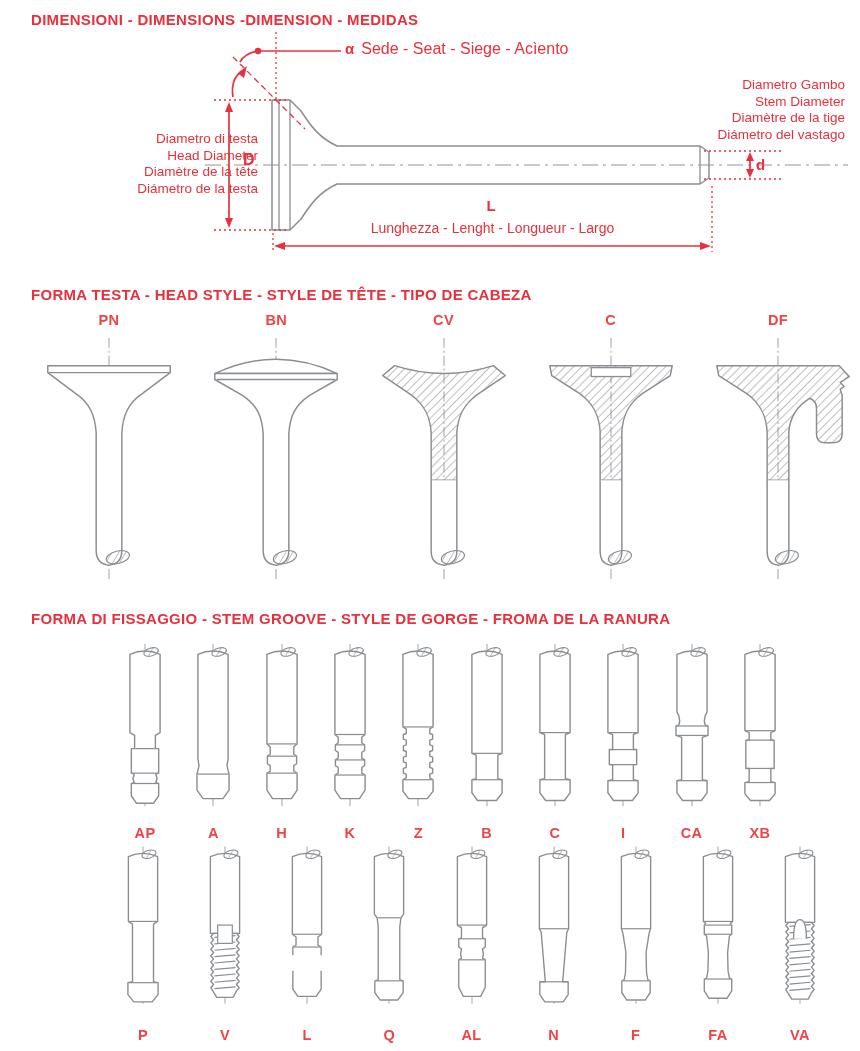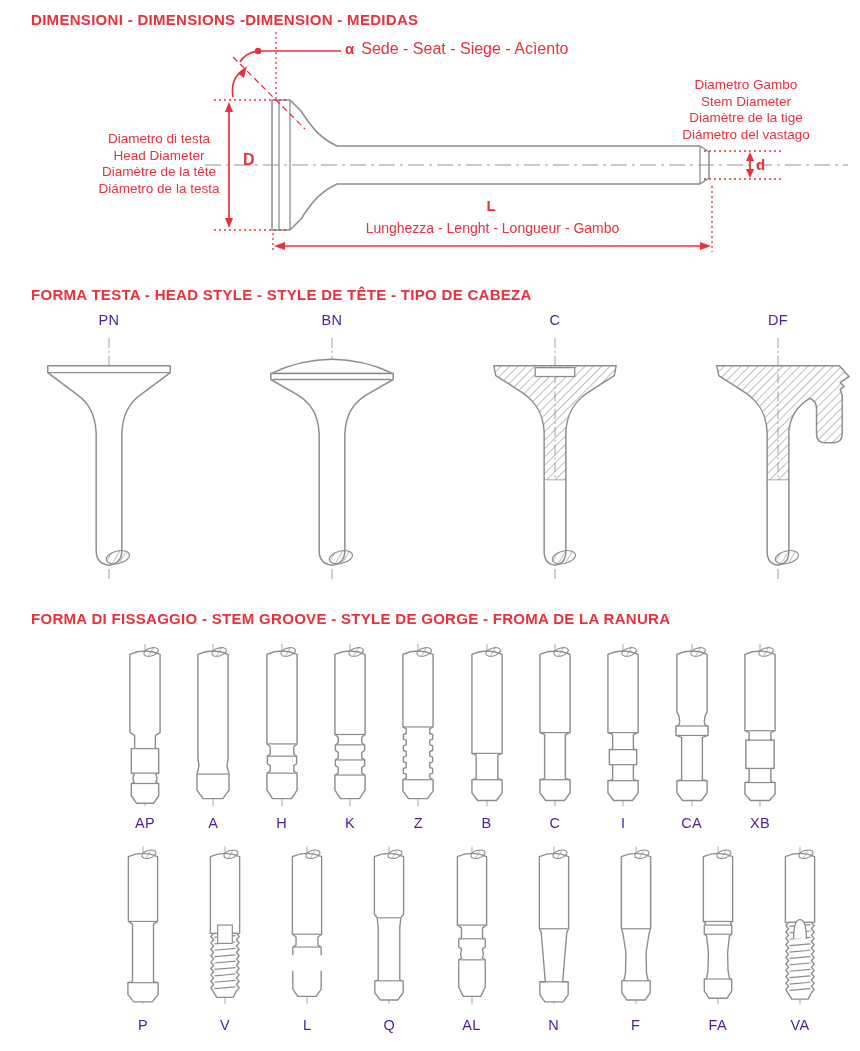--- a/index.html
+++ b/index.html
@@ -2,31 +2,31 @@
 <html><head>
 <meta charset="utf-8">
 <style>
   html,body{margin:0;padding:0;background:#fff;}
   .page{position:relative;width:860px;height:1051px;background:#fff;overflow:hidden;
         font-family:"Liberation Sans",sans-serif;}
   .sec-title{position:absolute;left:31px;color:#e8313c;font-size:15px;font-weight:bold;
              letter-spacing:.3px;white-space:nowrap;}
   .abs{position:absolute;}
   .rtext{color:#e8313c;font-size:13.5px;line-height:16.5px;}
-  .right{text-align:center;}
+  .right{text-align:right;}
   .center{text-align:center;}
   .sym{color:#e8313c;font-weight:bold;}
   .alpha-row{display:flex;align-items:baseline;gap:7px;white-space:nowrap;}
   .alpha-row .sym{font-size:15px;}
   .alpha-row .lbl{color:#e8313c;font-size:16px;}
   .fig-row{position:absolute;display:flex;justify-content:space-between;}
   .fig-cell{display:flex;flex-direction:column;align-items:center;}
-  .fig-label{color:#4c1d95;font-size:14.5px;font-weight:normal;letter-spacing:.4px;}
+  .fig-label{color:#ef4444;font-size:14.5px;font-weight:bold;letter-spacing:.4px;}
   .head-cell .fig-label{margin-bottom:2px;}
-  .groove-cell .fig-label{margin-top:3px;}
+  .groove-cell .fig-label{margin-top:13px;}
   
   .body{fill:#fff;stroke:#8a8e92;stroke-width:1.5;stroke-linejoin:round;}
   .hatchfill{fill:url(#hatch);stroke:#8a8e92;stroke-width:1.5;stroke-linejoin:round;}
   .ln{stroke:#8a8e92;stroke-width:1.3;}
   .cline{stroke:#9aa0a3;stroke-width:1;stroke-dasharray:10 3 2 3;fill:none;}
   .cdash{stroke:#909497;stroke-width:1.2;stroke-dasharray:16 5 3 5;}
   .hatchel{fill:url(#hatch);stroke:#8a8e92;stroke-width:1.1;}
   .keyrect{fill:#fff;stroke:#8a8e92;stroke-width:1.3;}
   .rdot{stroke:#e8313c;stroke-width:1.3;stroke-dasharray:2 3;fill:none;}
   .rdash{stroke:#e8313c;stroke-width:1.3;stroke-dasharray:6 4;fill:none;}
@@ -99,40 +99,49 @@
 
   <div class="abs rtext right" style="left:647px;top:77px;width:198px">
     <div>Diametro Gambo</div>
     <div>Stem Diameter</div>
     <div>Diamètre de la tige</div>
     <div>Diámetro del vastago</div>
   </div>
   <div class="abs sym" style="left:756px;top:156px;font-size:15px">d</div>
 
   <div class="abs sym center" style="left:482px;top:197px;width:18px;font-size:15px">L</div>
-  <div class="abs rtext center" style="left:290px;top:220px;width:405px;font-size:14px">Lunghezza - Lenght - Longueur - Gambo</div>
+  <div class="abs rtext center" style="left:290px;top:220px;width:405px;font-size:14px">Lunghezza - Lenght - Longueur - Largo</div>
 
   <div class="sec-title abs" style="top:286px">FORMA TESTA - HEAD STYLE - STYLE DE TÊTE - TIPO DE CABEZA</div>
   <div id="headRow" class="fig-row" style="left:30px;top:312px;width:827px">
       <div class="fig-cell head-cell">
         <div class="fig-label">PN</div>
         <svg viewBox="0 0 160 255" width="158" height="256">
           <line class="cline" x1="80" y1="6" x2="80" y2="250"></line>
           <path class="body" d="M18,34 L142,34 L142,41 L114,62 C99,72 94,85 93,102 L93,221 Q93,235 80,236 Q67,235 67,221 L67,102 C66,85 61,72 46,62 L18,41 Z"></path>
           <line class="ln" x1="19" y1="41" x2="141" y2="41"></line>
           <ellipse class="hatchel" cx="89" cy="228" rx="12" ry="6.3" transform="rotate(-14 89 228)"></ellipse>
         </svg>
       </div>
       <div class="fig-cell head-cell">
         <div class="fig-label">BN</div>
         <svg viewBox="0 0 160 255" width="158" height="256">
           <line class="cline" x1="80" y1="6" x2="80" y2="250"></line>
           <path class="body" d="M18,42 Q80,13 142,42 Z"></path>
           <path class="body" d="M18,42 L142,42 L142,48 L114,64 C99,74 94,86 93,103 L93,221 Q93,235 80,236 Q67,235 67,221 L67,103 C66,86 61,74 46,64 L18,48 Z"></path>
           <line class="ln" x1="20" y1="48" x2="140" y2="48"></line>
+          <ellipse class="hatchel" cx="89" cy="228" rx="12" ry="6.3" transform="rotate(-14 89 228)"></ellipse>
+        </svg>
+      </div>
+      <div class="fig-cell head-cell">
+        <div class="fig-label">CV</div>
+        <svg viewBox="0 0 160 255" width="158" height="256">
+          <line class="cline" x1="80" y1="6" x2="80" y2="250"></line>
+          <path class="hatchfill" d="M30,34 Q80,50 130,34 L142,44 L114,63 C100,73 94,85 93,102 L93,150 L67,150 L67,102 C66,85 60,73 46,63 L18,44 Z"></path>
+          <path class="body" d="M67,150 L67,222 Q67,235 80,236 Q93,235 93,222 L93,150"></path>
           <ellipse class="hatchel" cx="89" cy="228" rx="12" ry="6.3" transform="rotate(-14 89 228)"></ellipse>
         </svg>
       </div>
       <div class="fig-cell head-cell">
         <div class="fig-label">C</div>
         <svg viewBox="0 0 160 255" width="158" height="256">
           <line class="cline" x1="80" y1="6" x2="80" y2="250"></line>
           <path class="hatchfill" d="M18,34 L142,34 L140,44 L112,62 C98,72 92,84 91,101 L91,150 L69,150 L69,101 C68,84 62,72 48,62 L20,44 Z"></path>
           <rect class="keyrect" x="60" y="36" width="40" height="9"></rect>
           <path class="body" d="M69,150 L69,222 Q69,235 80,236 Q91,235 91,222 L91,150"></path>

